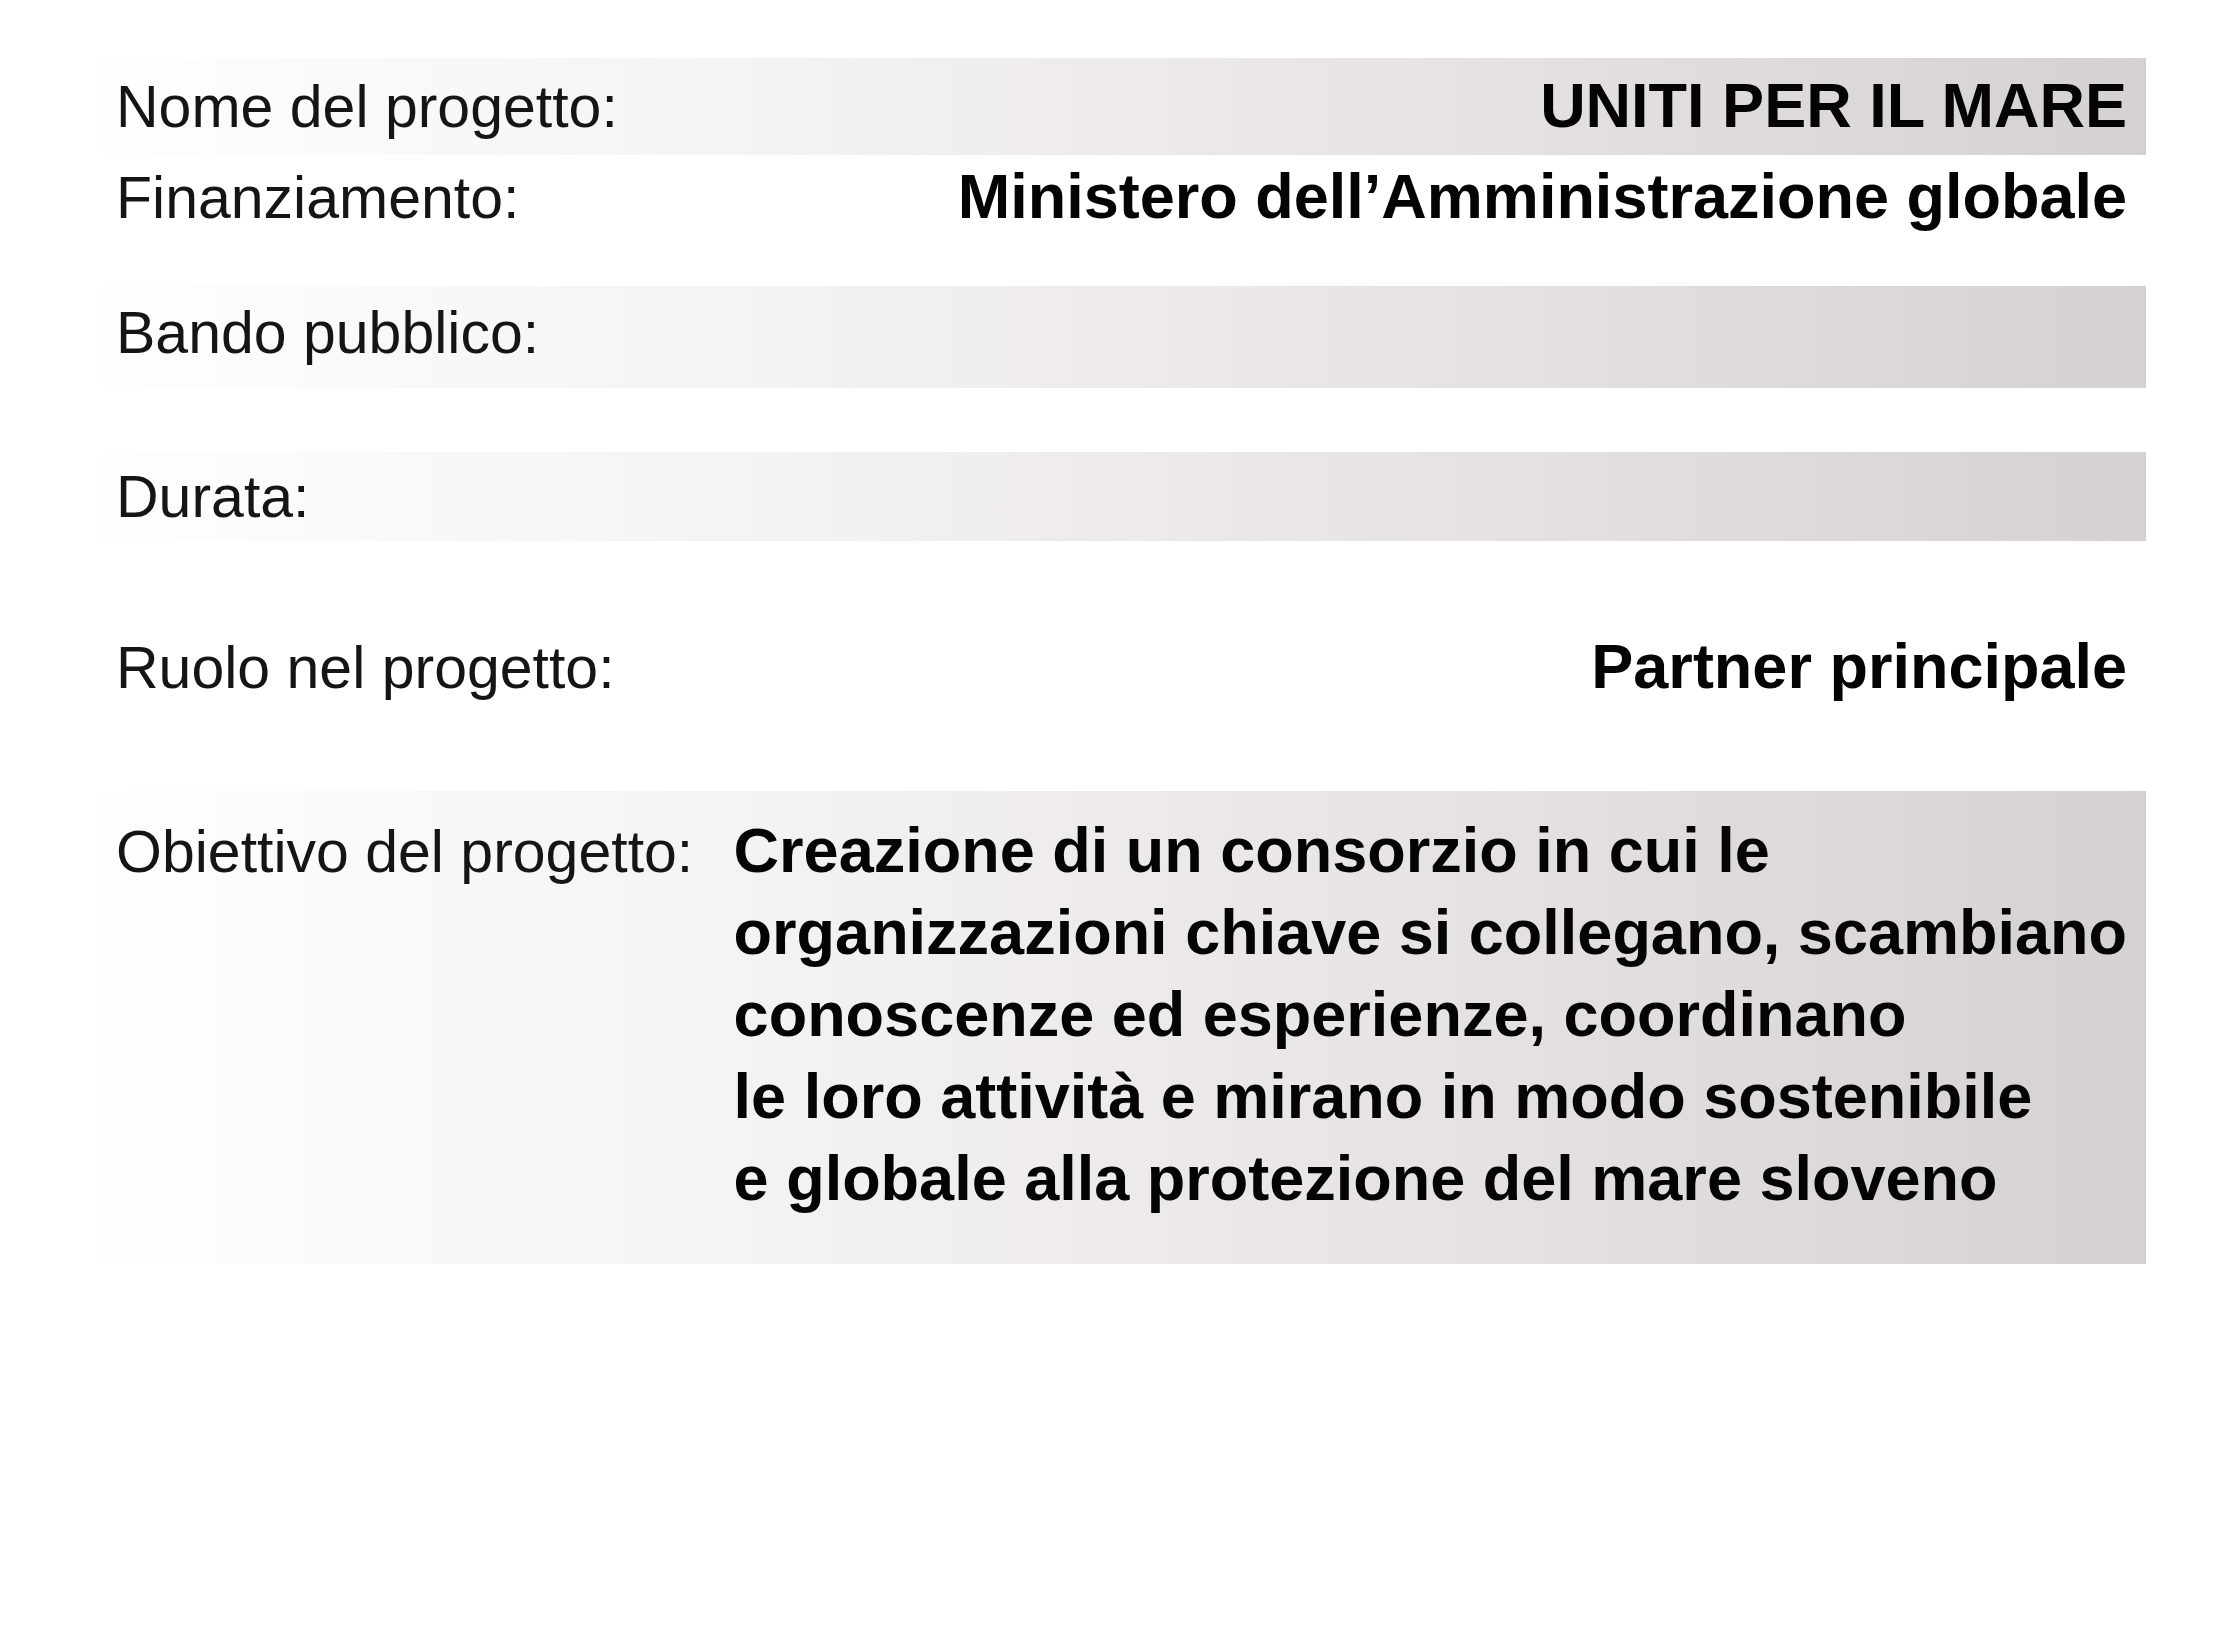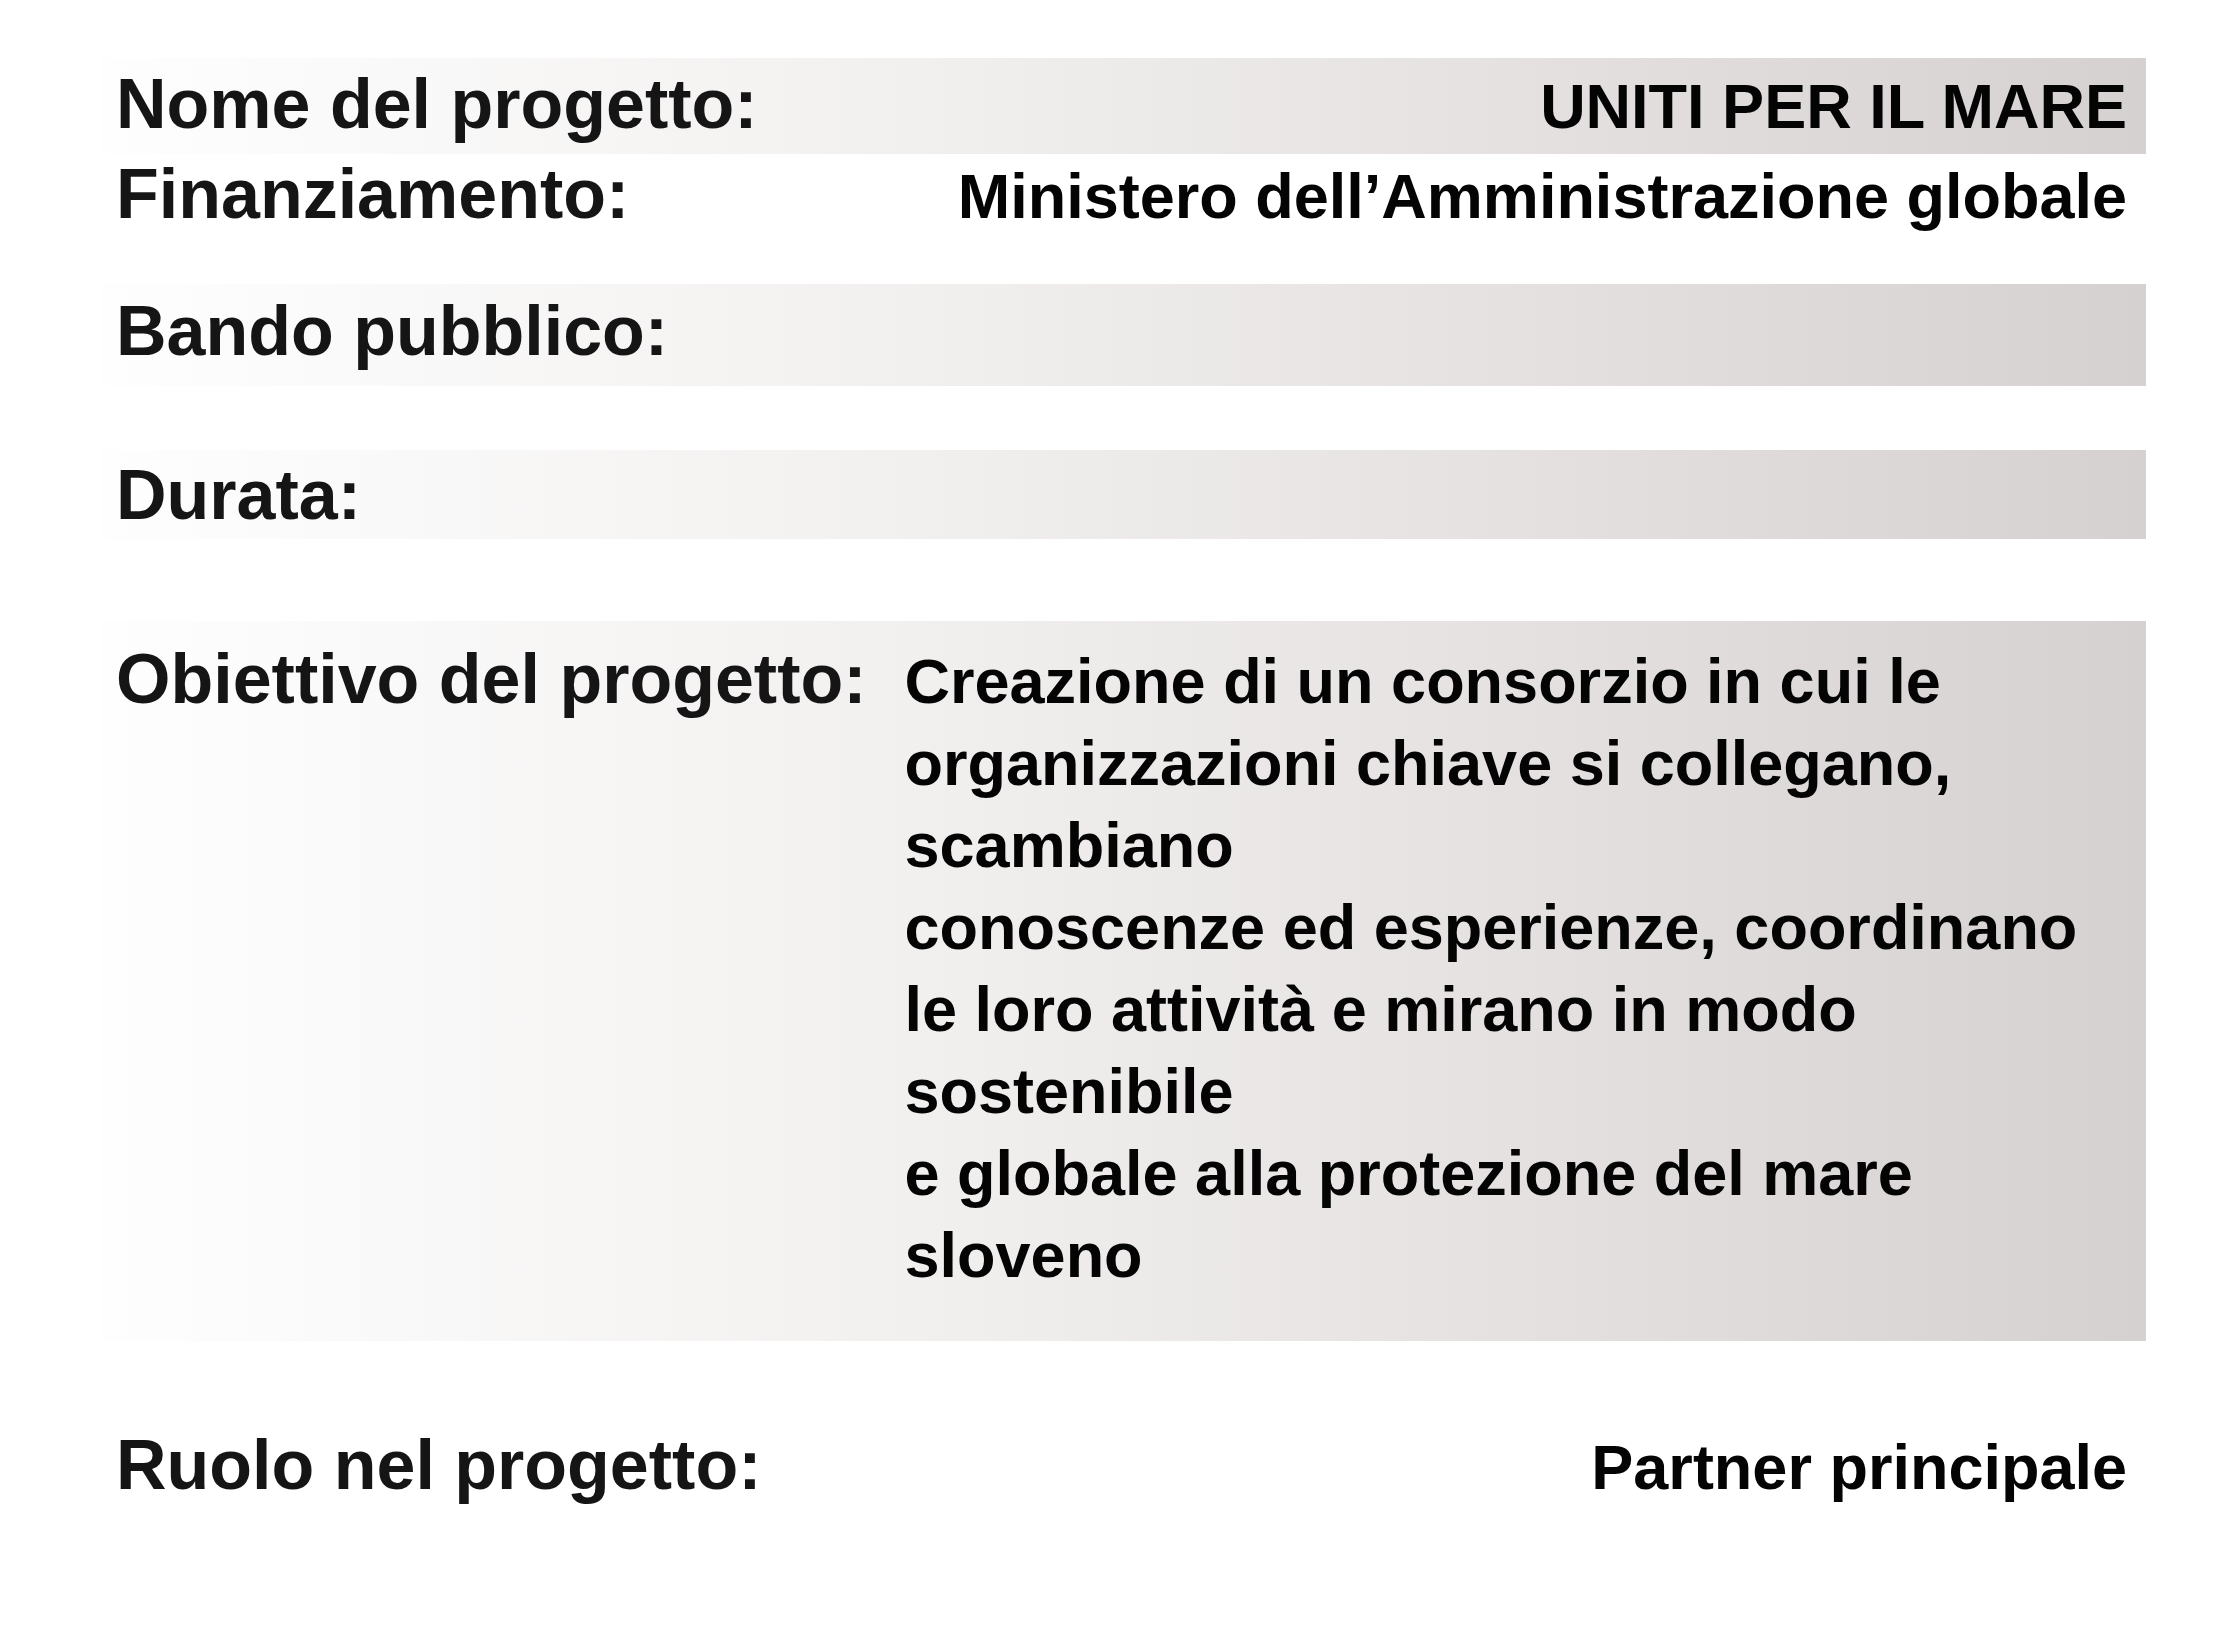--- a/index.html
+++ b/index.html
@@ -23,23 +23,23 @@
     justify-content: space-between;
     align-items: baseline;
     box-sizing: border-box;
     padding-left: 15px;
     padding-right: 19px;
   }
   .band {
     background: linear-gradient(90deg, #fefefe 0%, #f2f0ef 40%, #d5d1d0 100%);
   }
   .label {
-    font-size: 70px;
+    font-size: 59px;
     line-height: 81px;
-    font-weight: 700;
+    font-weight: 400;
     color: #151515;
     white-space: pre-line;
     flex-shrink: 0;
     text-align: left;
   }
   .value {
     font-size: 63px;
     line-height: 82px;
     font-weight: 700;
     color: #040404;
@@ -73,28 +73,28 @@
 
   <div class="row band r3">
     <div class="label">Bando pubblico:</div>
   </div>
 
 
   <div class="row band r5">
     <div class="label">Durata:</div>
   </div>
 
+  <div class="row r6">
+    <div class="label">Ruolo nel progetto:</div>
+    <div class="value">Partner principale</div>
+  </div>
+
   <div class="row band r7">
     <div class="label">Obiettivo del progetto:</div>
     <div class="value">Creazione di un consorzio in cui le
 organizzazioni chiave si collegano, scambiano
 conoscenze ed esperienze, coordinano
 le loro attività e mirano in modo sostenibile
 e globale alla protezione del mare sloveno</div>
   </div>
 
-  <div class="row r6">
-    <div class="label">Ruolo nel progetto:</div>
-    <div class="value">Partner principale</div>
-  </div>
-
 </div>
 
 
 </body></html>

